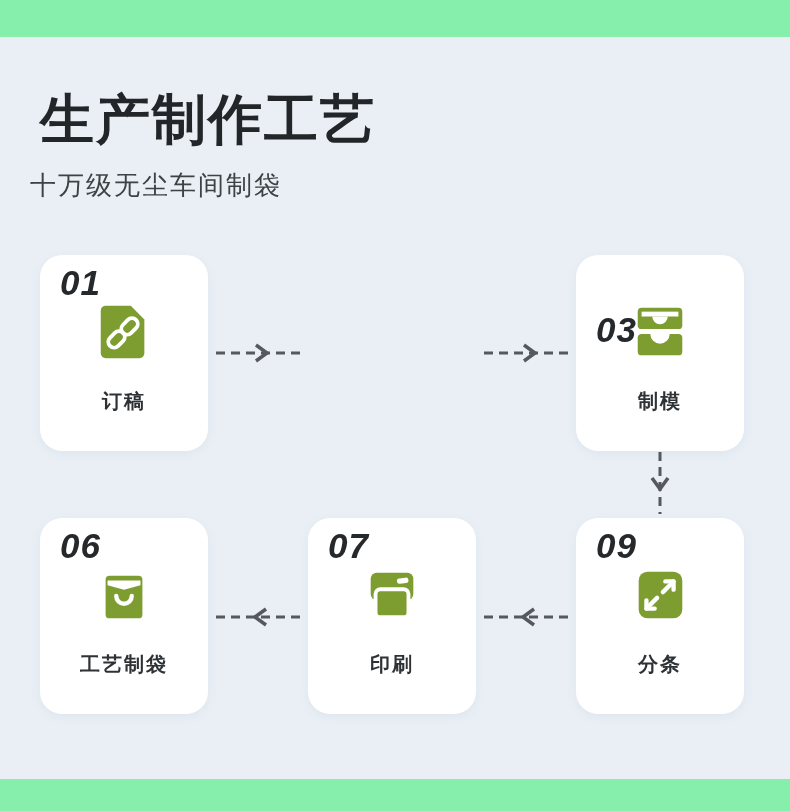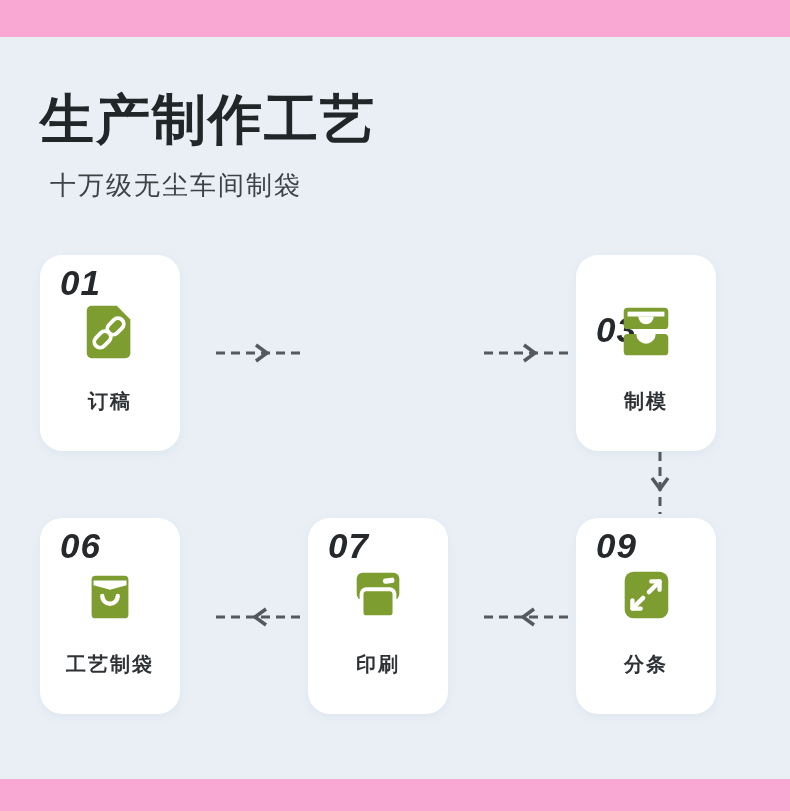--- a/index.html
+++ b/index.html
@@ -1,31 +1,32 @@
 <!DOCTYPE html>
 <html><head>
 <meta charset="utf-8">
 <style>
   html,body{margin:0;padding:0;background:#ffffff;}
   .canvas{
-    position:relative;width:790px;height:811px;background:#f9a8d4;overflow:hidden;
+    position:relative;width:790px;height:811px;background:#86efac;overflow:hidden;
     font-family:"Liberation Sans","DejaVu Sans",sans-serif;
   }
   .panel{position:absolute;left:0;top:37px;width:790px;height:742px;}
   .page-title{
     position:absolute;left:40px;top:88px;
     font-size:54px;font-weight:900;letter-spacing:2px;line-height:1.15;
   }
   .page-subtitle{
-    position:absolute;left:50px;top:168px;
+    position:absolute;left:30px;top:168px;
     font-size:26px;font-weight:500;letter-spacing:2px;
   }
   .card{
-    position:absolute;width:140px;height:196px;background:#ffffff;border-radius:22px;
+    position:absolute;width:157px;height:196px;background:#ffffff;border-radius:22px;
     box-shadow:0 3px 10px rgba(140,160,180,0.10);
+    padding-left:11px;
   }
   .card .num{
     position:absolute;left:20px;top:8px;
     font-size:35px;font-weight:800;font-style:italic;letter-spacing:1px;
   }
   .card .ic{
     position:absolute;left:50%;top:46px;transform:translateX(-50%);
     width:62px;height:62px;
   }
   .card .lbl{

